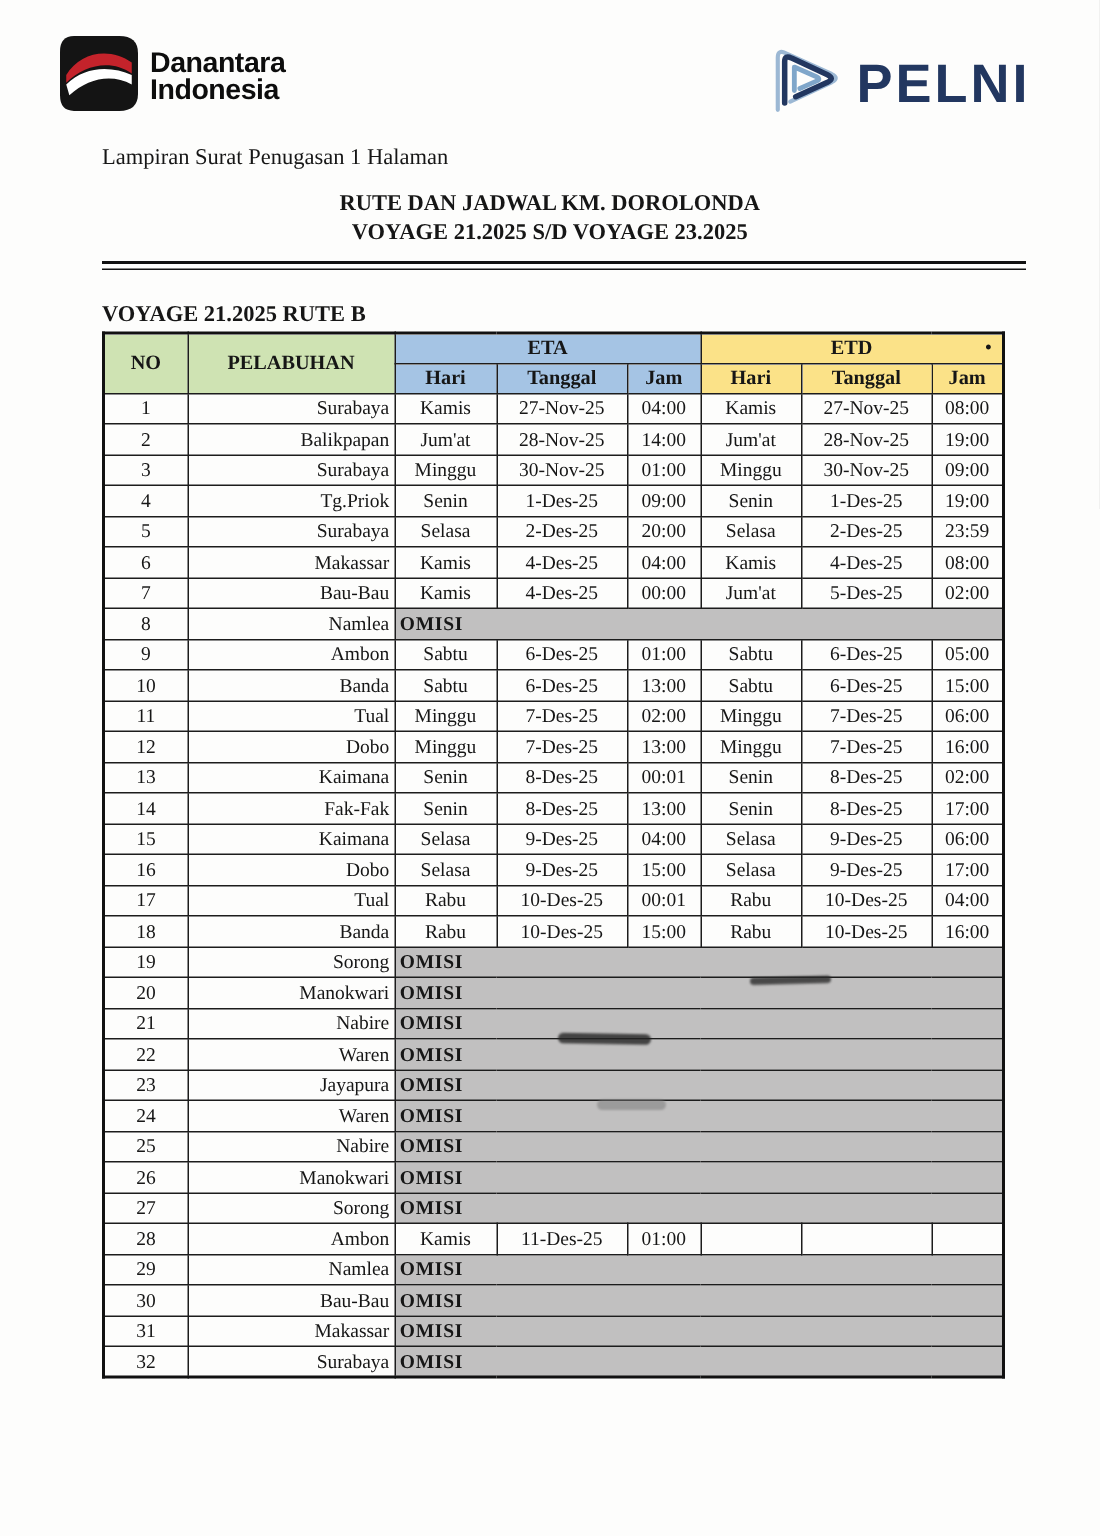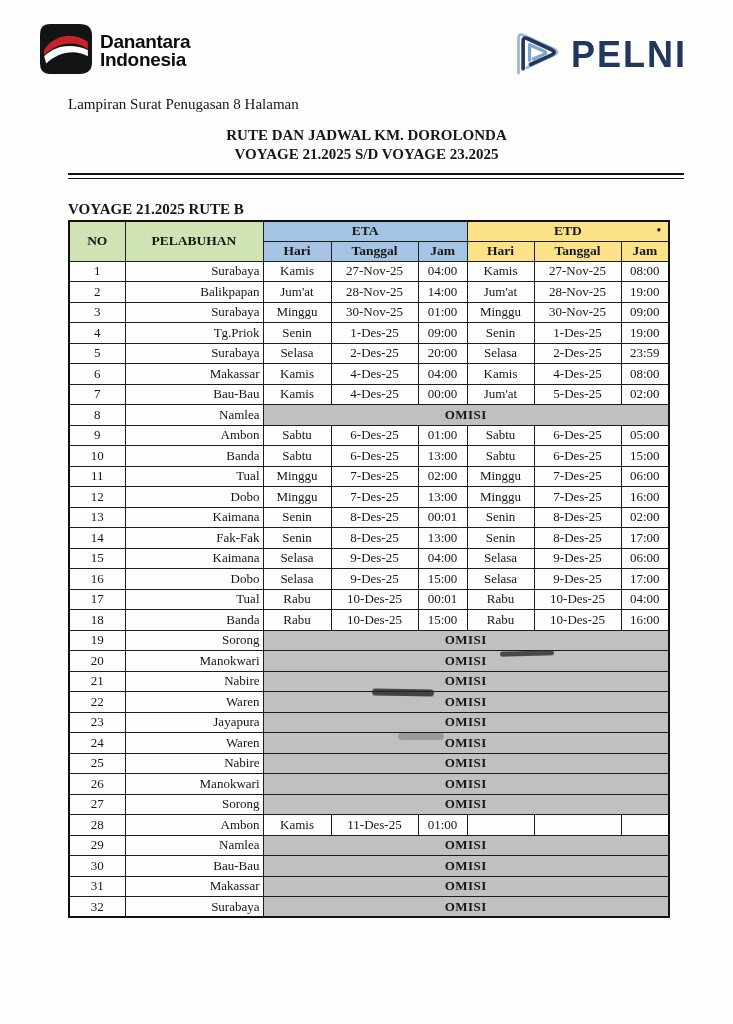--- a/index.html
+++ b/index.html
@@ -51,21 +51,21 @@
     white-space: nowrap; overflow: hidden;
   }
   .schedule thead th { height: 20px; font-size: 13.5px; font-weight: bold; text-align: center; }
   .h-green { background: var(--green); }
   .h-eta   { background: var(--blue); }
   .h-etd   { background: var(--yellow); position: relative; }
   .bullet  { position: absolute; right: 7px; top: 50%; transform: translateY(-52%); font-size: 12px; }
   .c-no    { text-align: center; }
   .c-port  { text-align: right; padding-left: 8px; }
   .c-data  { text-align: center; }
-  .c-omisi { background: var(--gray); text-align: center; font-weight: bold; letter-spacing: 0.5px; }
+  .c-omisi { background: var(--gray); text-align: left; font-weight: bold; letter-spacing: 0.5px; }
   .bold    { font-weight: normal; }
   
   .smudge { position: absolute; border-radius: 4px; filter: blur(0.7px); }
   .smudge.s1 { left: 500px; top: 651px; width: 54px; height: 5px; background: #2b2b2b; opacity: .8; transform: rotate(-1.5deg); }
   .smudge.s2 { left: 372px; top: 689px; width: 62px; height: 7px; background: #242424; opacity: .8; transform: rotate(1deg); }
   .smudge.s3 { left: 398px; top: 733px; width: 46px; height: 7px; background: #7d7d7d; opacity: .55; }
 </style>
 </head>
 <body>
 
@@ -90,21 +90,21 @@
         <svg width="50" height="46" viewBox="0 0 54 50">
           <path d="M8 47 L8 9 Q8 3 14 6 L47 21 Q53 24 47 27 L17 41" fill="none" stroke="#9cb8d4" stroke-width="3" stroke-linecap="round" stroke-linejoin="round"></path>
           <path d="M13 42 L13 12 Q13 7 18 9.5 L44 21.5 Q49.5 24.3 44 27 L21 37.5" fill="none" stroke="#223760" stroke-width="4" stroke-linecap="round" stroke-linejoin="round"></path>
           <path d="M20 33 L20 16 L36 23 Q39.5 24.6 36 26.2 L24 31.5" fill="none" stroke="#7fa6ca" stroke-width="3.5" stroke-linecap="round" stroke-linejoin="round"></path>
         </svg>
       </span>
       <span class="wordmark">PELNI</span>
     </div>
   </div>
 
-  <div class="lampiran">Lampiran Surat Penugasan 8 Halaman</div>
+  <div class="lampiran">Lampiran Surat Penugasan 1 Halaman</div>
 
   <div class="doc-title">
     <div>RUTE DAN JADWAL KM. DOROLONDA</div>
     <div>VOYAGE 21.2025 S/D VOYAGE 23.2025</div>
   </div>
 
   <div class="divider"></div>
 
   <div class="table-caption">VOYAGE 21.2025 RUTE B</div>
 

